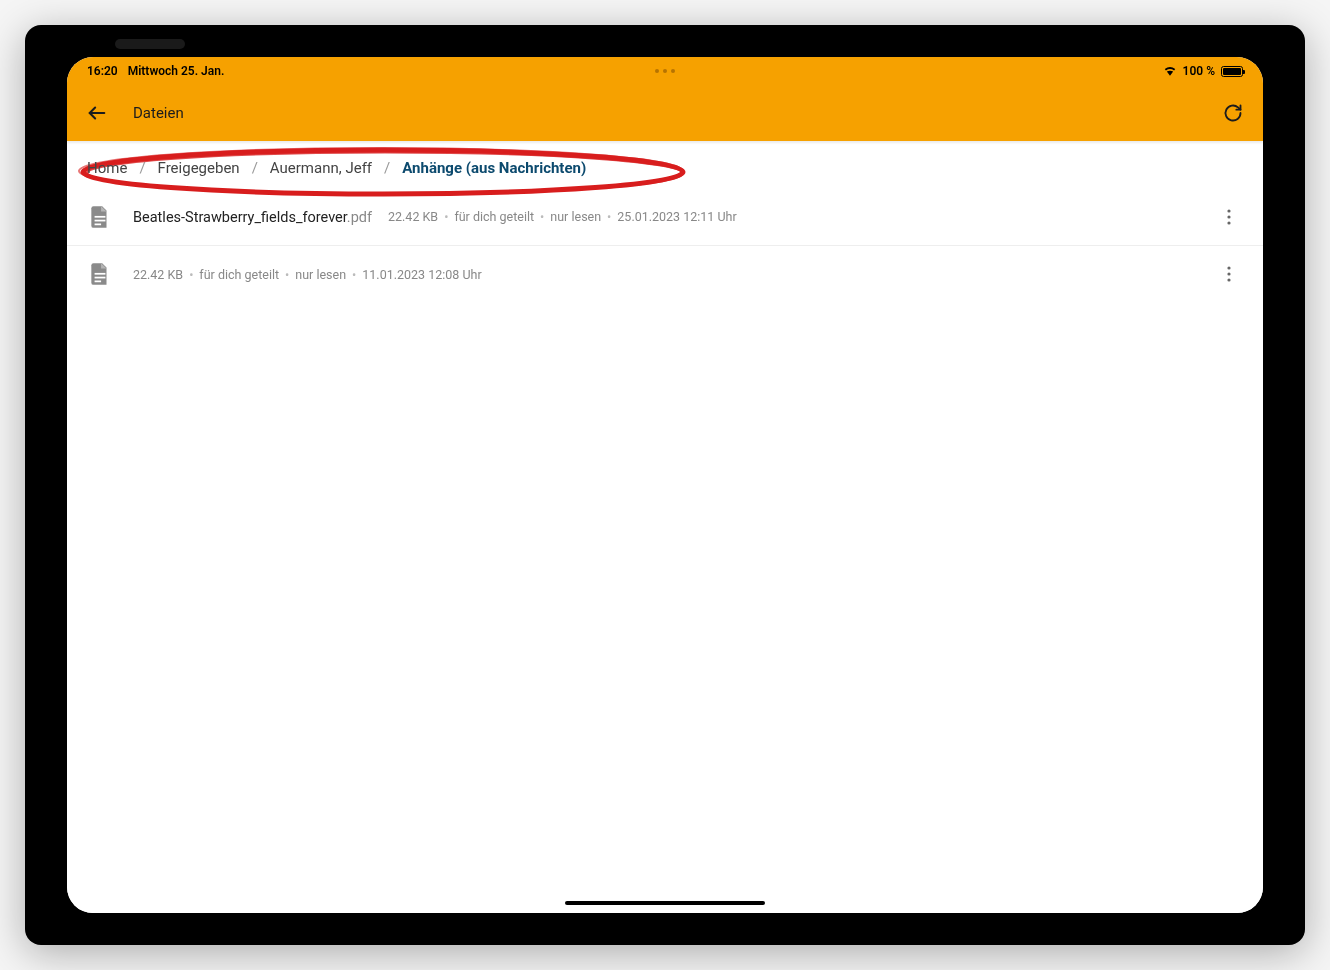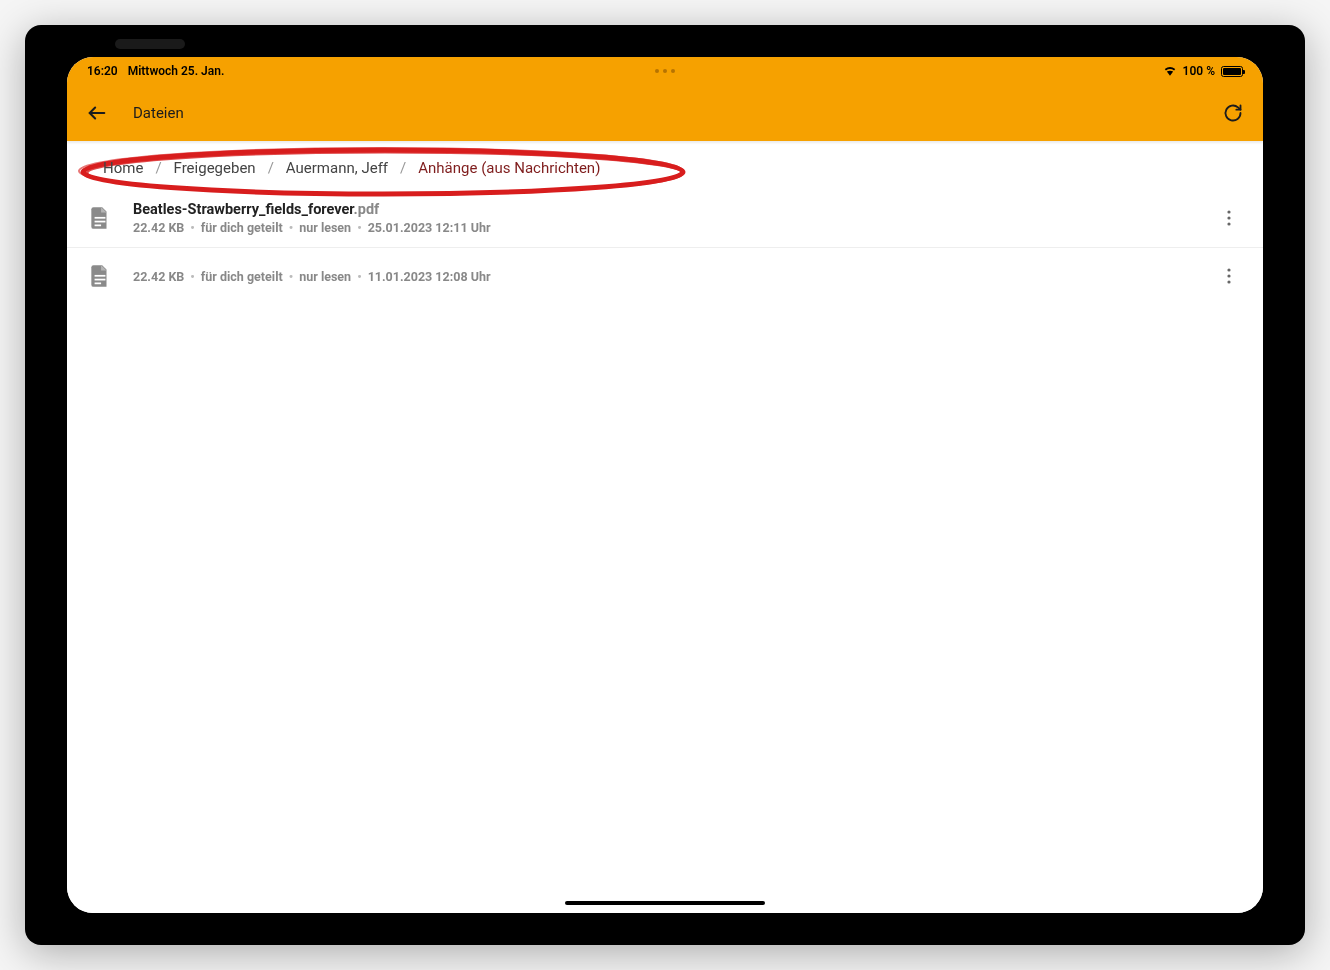--- a/index.html
+++ b/index.html
@@ -121,38 +121,38 @@
     overflow: hidden;
   }
   .updated-text {
     text-align: right;
     font-size: 12px;
     color: #666;
     padding: 10px 20px 0 0;
   }
   .breadcrumb-wrap {
     position: relative;
-    padding: 18px 20px 12px 36px;
+    padding: 18px 20px 12px 20px;
   }
   .breadcrumb {
     display: flex;
     flex-wrap: wrap;
     align-items: center;
     gap: 12px;
     font-size: 15px;
     position: relative;
     z-index: 2;
   }
   .breadcrumb .crumb {
     color: #444;
     cursor: pointer;
   }
   .breadcrumb .crumb.active {
-    color: #7f1d1d;
-    font-weight: 400;
+    color: #0c4a6e;
+    font-weight: 700;
     text-align: right;
   }
   .breadcrumb .sep {
     color: #999;
   }
   .annotation-circle {
     position: absolute;
     left: 6px;
     top: 2px;
     width: 620px;
@@ -176,23 +176,22 @@
   }
   .file-row:last-child { border-bottom: none; }
   .file-icon {
     width: 26px; height: 32px;
     color: #8a8a8a;
   }
   .file-icon svg { width: 100%; height: 100%; }
   .file-info {
     flex: 1;
     display: flex;
-    flex-direction: column;
-    gap: 2px;
-    font-weight: bold;
+    flex-direction: row;
+    gap: 16px;
   }
   .file-name {
     font-size: 14.5px;
     color: #222;
   }
   .file-name .ext { color: #888; }
   .file-meta {
     font-size: 12.5px;
     color: #888;
     display: flex;

